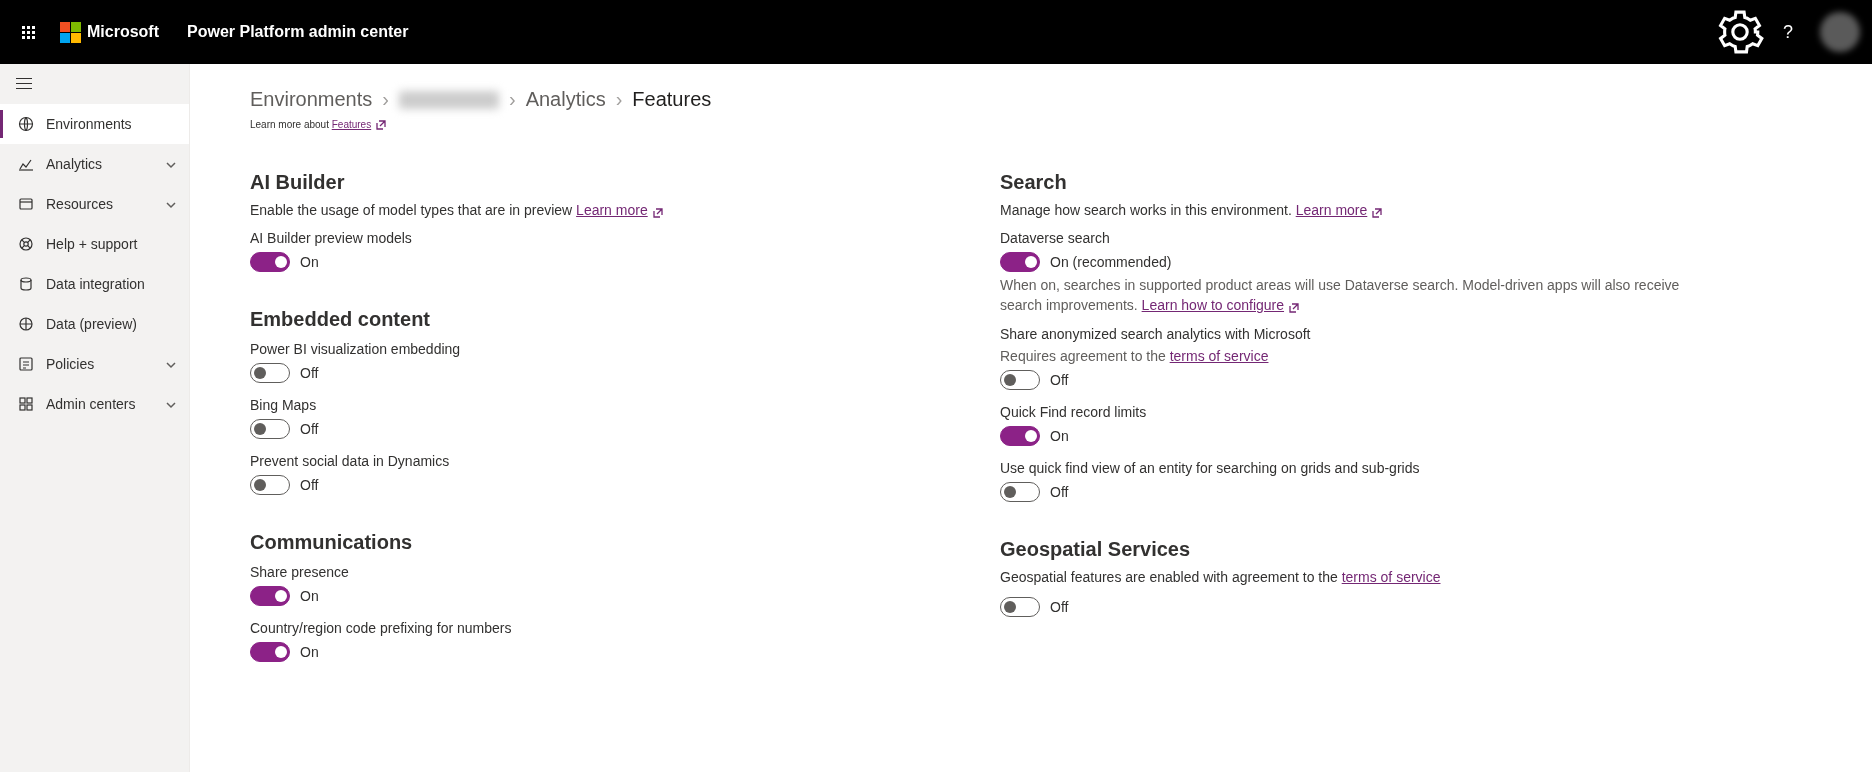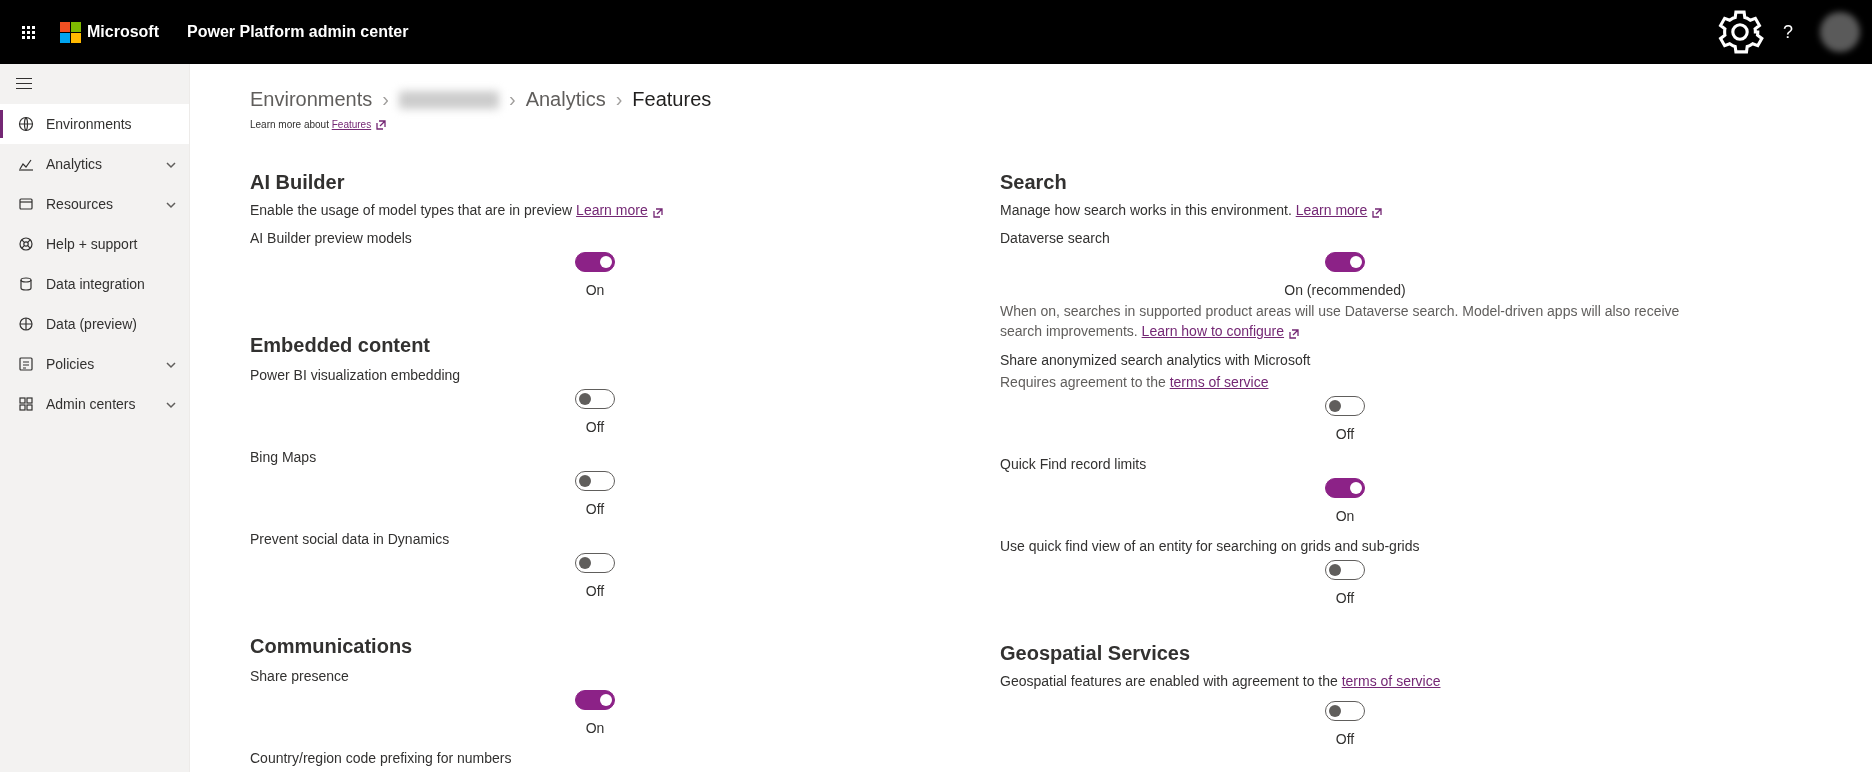--- a/index.html
+++ b/index.html
@@ -40,21 +40,21 @@
   .link { color:#742774; text-decoration:underline; cursor:pointer; }
   .ext-icon { display:inline-block; width:12px; height:12px; margin-left:4px; vertical-align:middle; }
   .ext-icon svg { width:12px; height:12px; fill:none; stroke:#742774; stroke-width:1.3; }
   .columns { display:flex; gap:60px; }
   .col { flex:1; min-width:0; }
   .section-h { font-size:20px; font-weight:600; margin-bottom:8px; margin-top:4px; }
   .section-desc { font-size:14px; margin-bottom:12px; }
   .field-label { font-size:14px; margin-bottom:6px; margin-top:10px; }
   .field-sublabel { color:#605e5c; font-size:14px; margin-bottom:6px; }
   .help-text { color:#605e5c; font-size:14px; margin-top:4px; margin-bottom:10px; line-height:1.4; }
-  .toggle-row { display:flex; align-items:center; gap:10px; margin-bottom:14px;flex-direction:column; }
+  .toggle-row { display:flex; align-items:center; gap:10px; margin-bottom:14px; }
   .toggle { width:40px; height:20px; border-radius:10px; position:relative; cursor:pointer; border:1px solid #605e5c; background:#fff; flex-shrink:0; }
   .toggle .knob { position:absolute; width:12px; height:12px; border-radius:50%; background:#605e5c; top:3px; left:3px; transition:left .1s; }
   .toggle.on { background:#8c2287; border-color:#8c2287; }
   .toggle.on .knob { background:#fff; left:24px; }
   .toggle-label { font-size:14px; }
   .spacer-section { height:18px; }
 </style>
 </head>
 <body>
 

